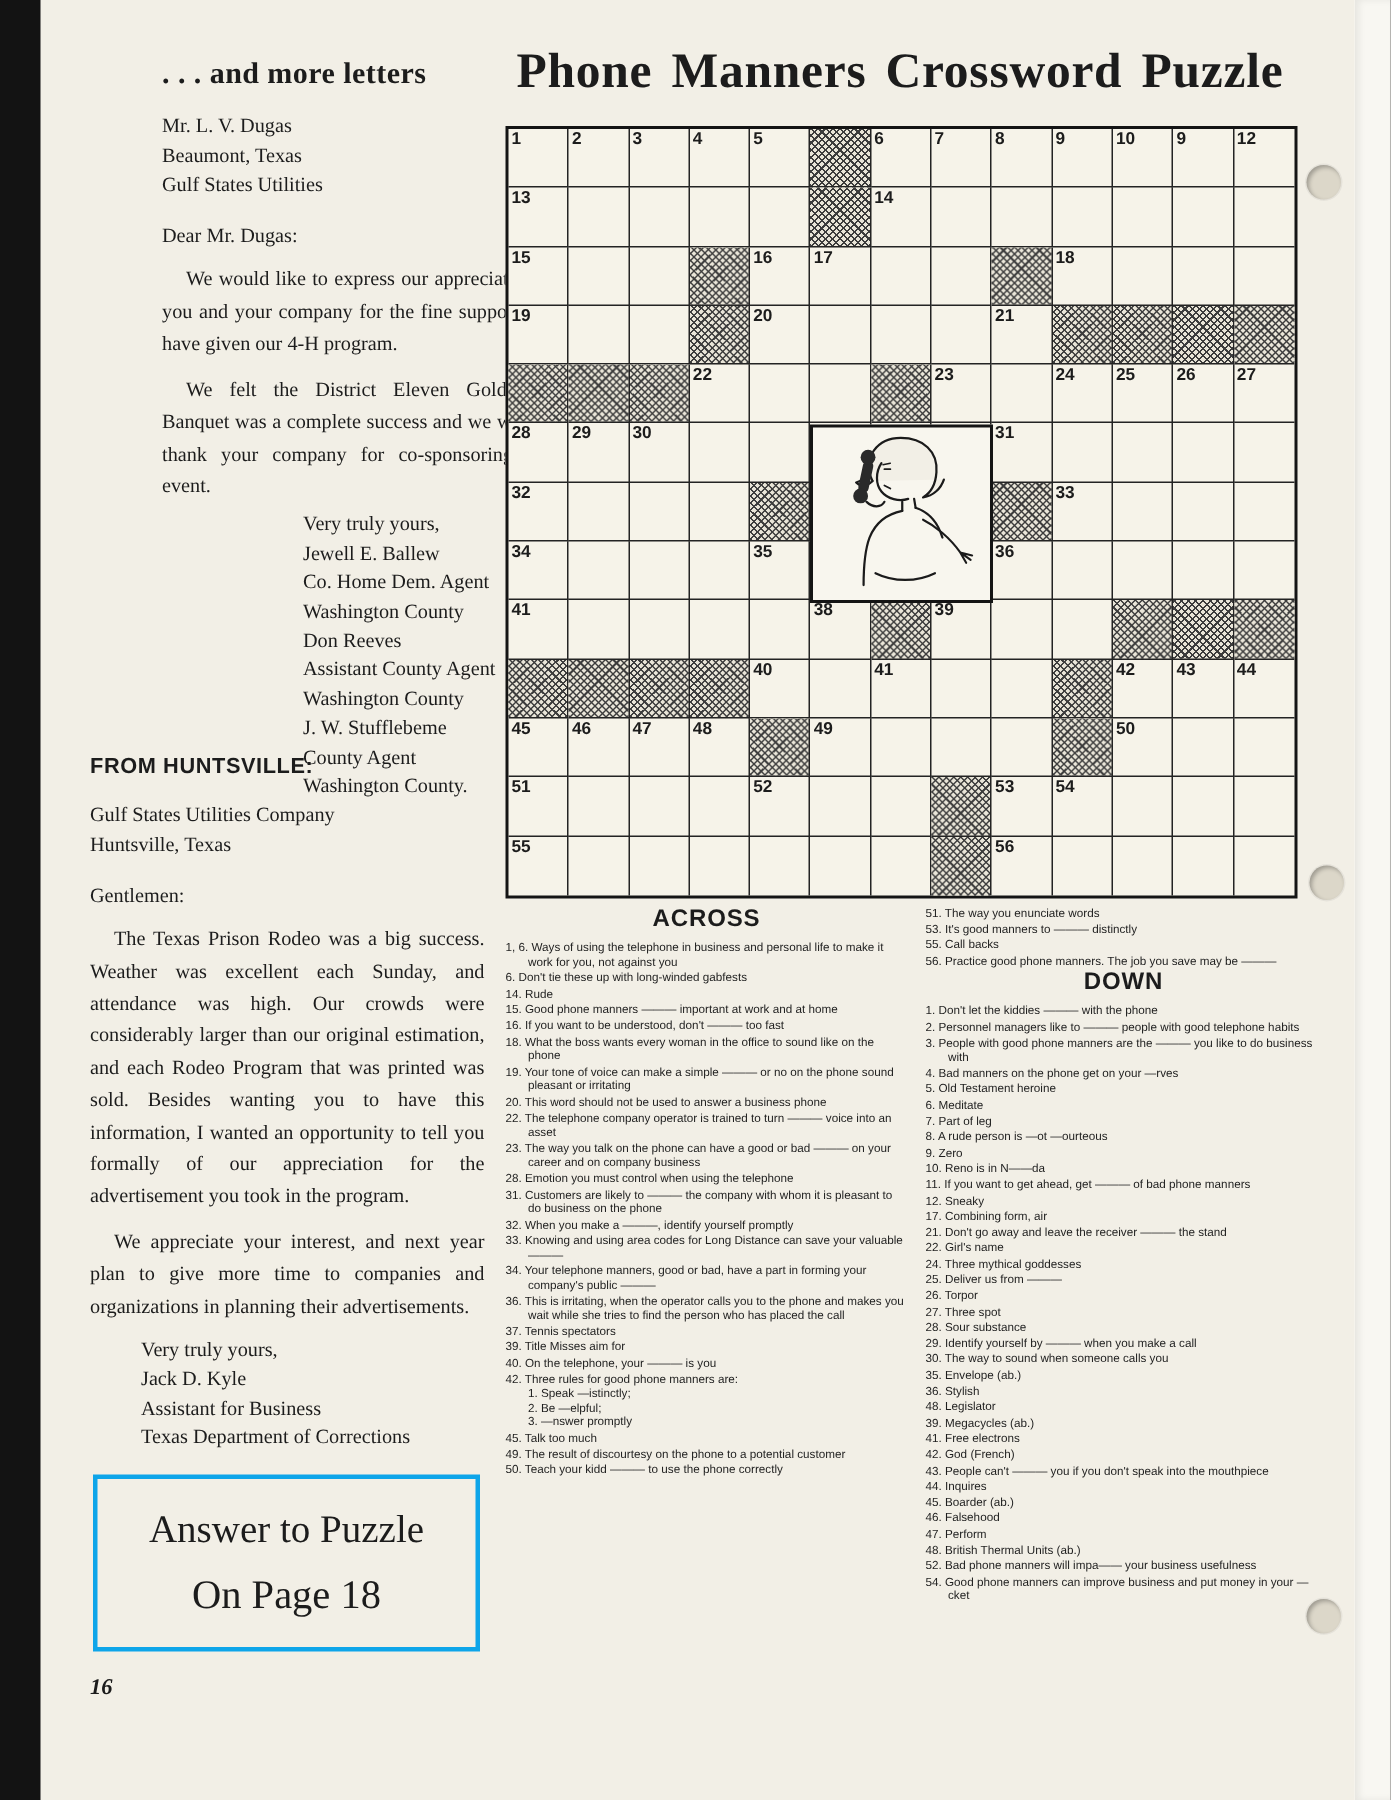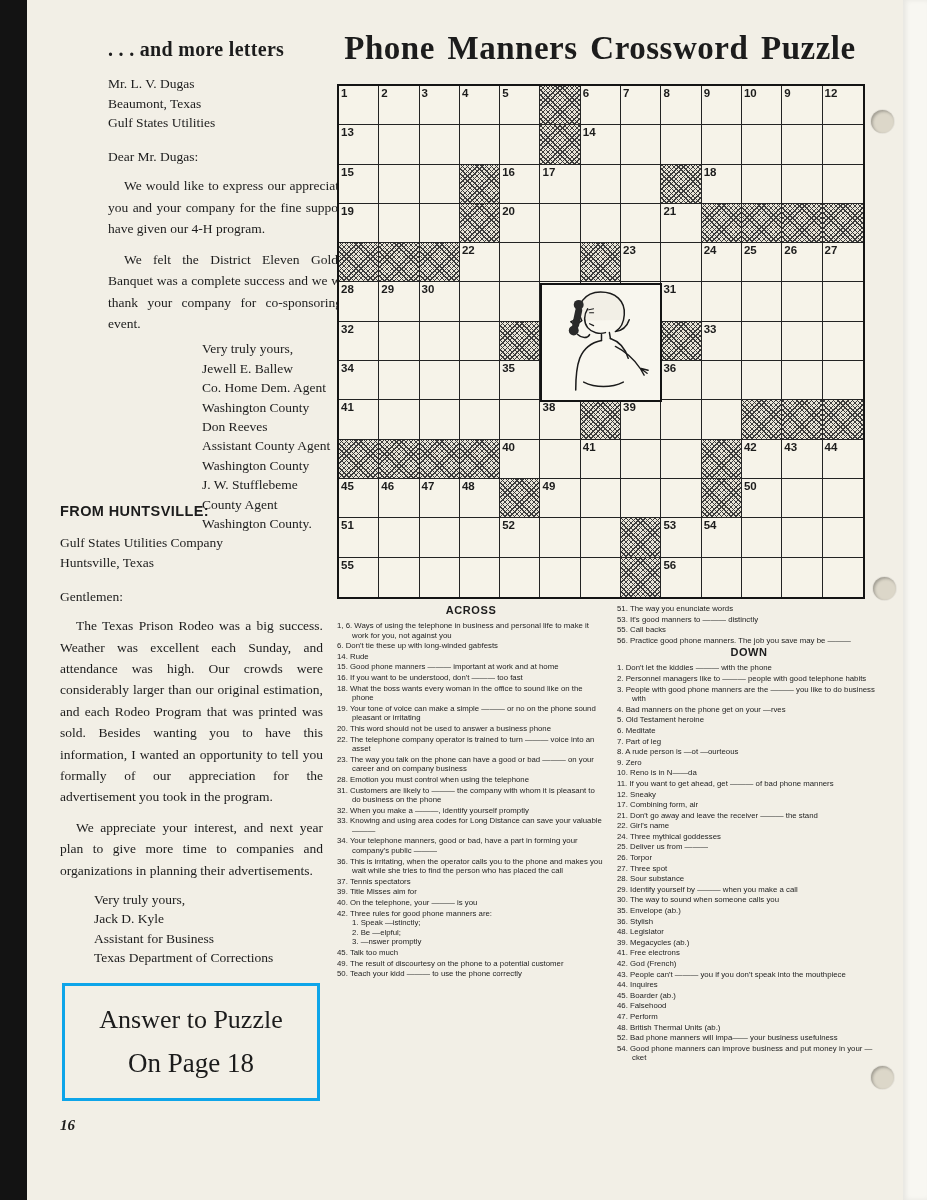--- a/index.html
+++ b/index.html
@@ -45,21 +45,21 @@
         #e9e5d8;}
   .cellnum{position:absolute;top:0;left:2px;font-family:"Liberation Sans",sans-serif;
         font-weight:bold;font-size:11.5px;line-height:14px;}
   .pic-box{position:absolute;left:540px;top:283px;width:122px;height:119px;border:2px solid #141414;
         background:#f8f6ee;box-sizing:border-box;display:flex;align-items:center;justify-content:center;}
 
   
   .clues-left{position:absolute;left:337px;top:604px;width:268px;}
   .clues-right{position:absolute;left:617px;top:604px;width:264px;}
   .clue-header{text-align:center;font-family:"Liberation Sans",sans-serif;font-weight:bold;
-        font-size:11px;letter-spacing:.6px;margin-bottom:5px;}
+        font-size:16px;letter-spacing:.6px;margin-bottom:5px;}
   .dh{margin-top:0;}
   .clue{font-family:"Liberation Sans",sans-serif;font-size:7.8px;line-height:9.6px;
         padding-left:15px;text-indent:-15px;white-space:pre-line;color:#1e1e1e;margin-bottom:1px;}
 </style>
 </head>
 <body>
 
 <div class="page">
   <div class="gutter"></div>
   <div class="edge-right"></div>

